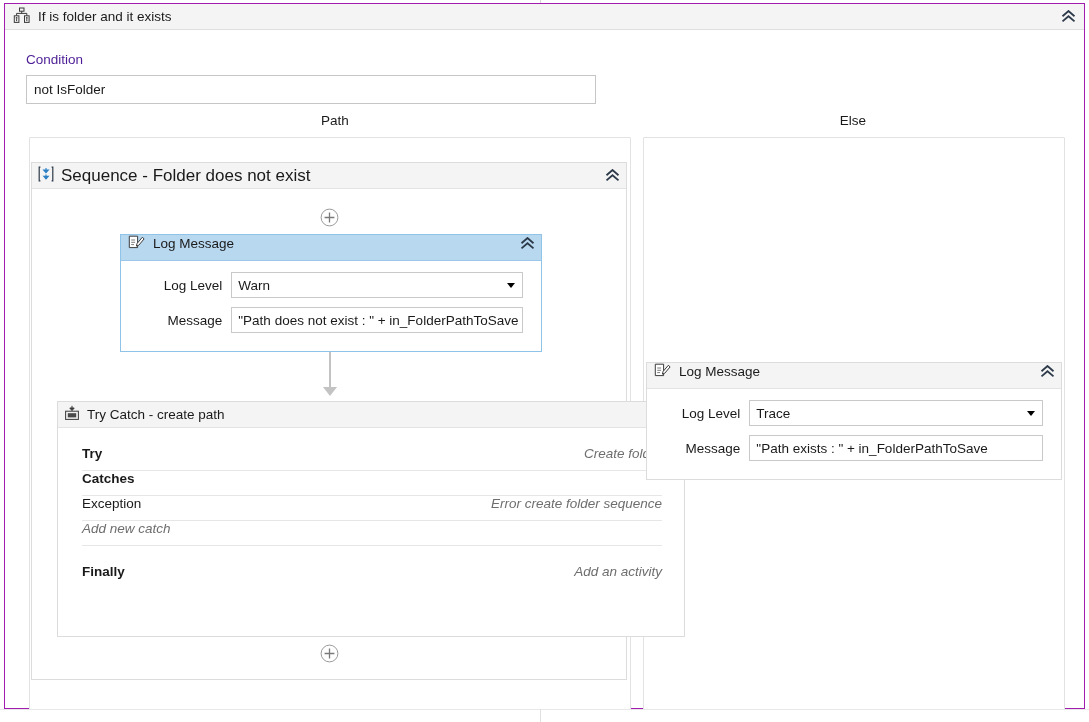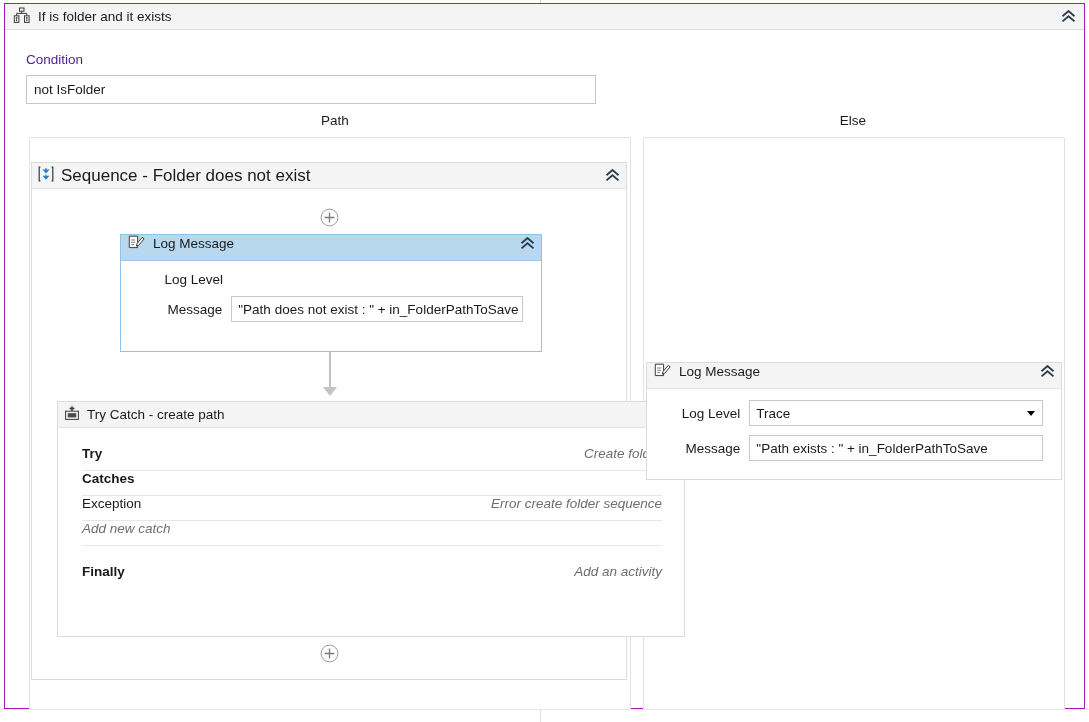--- a/index.html
+++ b/index.html
@@ -405,20 +405,24 @@
       <span class="chev">
         <svg width="15" height="13" viewBox="0 0 15 13">
           <path d="M1.5 6.2 L7.5 1 L13.5 6.2" stroke="#2d3a4a" stroke-width="1.8" fill="none"></path>
           <path d="M1.5 11.4 L7.5 6.2 L13.5 11.4" stroke="#2d3a4a" stroke-width="1.8" fill="none"></path>
         </svg>
       </span>
     </div>
     <div class="card-body">
       <div class="prop-row">
         <div class="prop-label" style="width:84px;">Log Level</div>
+        <div class="prop-field combo" style="width:294px;">
+          <span>Warn</span>
+          <span class="caret"></span>
+        </div>
       </div>
       <div class="prop-row">
         <div class="prop-label" style="width:84px;">Message</div>
         <div class="prop-field" style="width:294px;">"Path does not exist : " + in_FolderPathToSave</div>
       </div>
     </div>
   </div>
 
   <div class="connector"></div>
   <div class="conn-arrow"></div>

